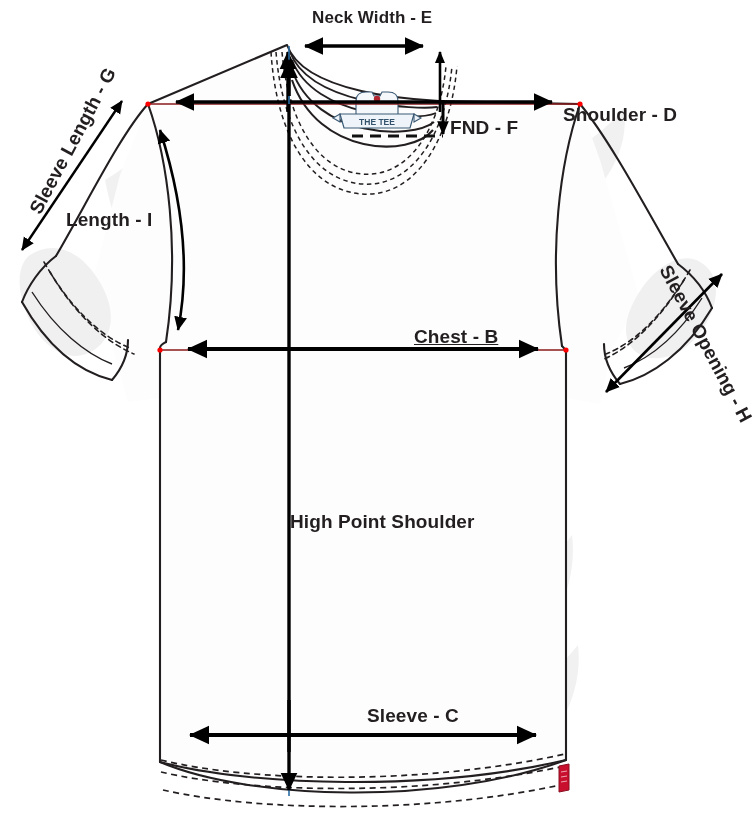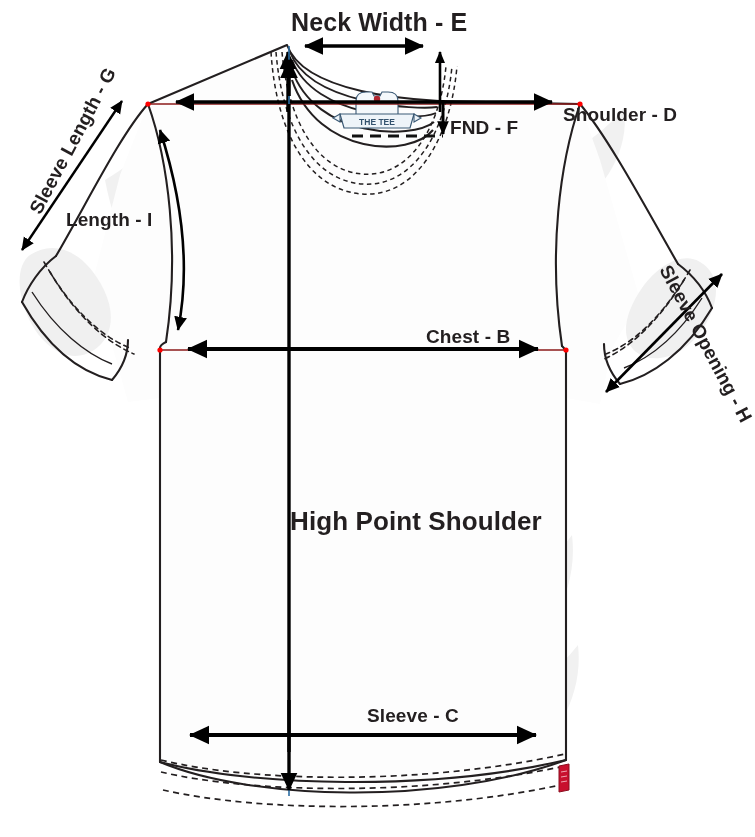--- a/index.html
+++ b/index.html
@@ -28,30 +28,30 @@
     position: absolute;
     font-family: "Liberation Sans", sans-serif;
     font-weight: bold;
     color: #231f20;
     white-space: nowrap;
     letter-spacing: 0.1px;
   }
   .lbl-sub {
     font-weight: normal;
   }
-  #label-neck-width   { left: 291px; top: 8px;  font-size: 25px; }
+  #label-neck-width   { left: 312px; top: 8px;  font-size: 17px; }
   #label-shoulder     { left: 563px; top: 65px; font-size: 19px; margin-top: 39px; }
   #label-fnd          { left: 450px; top: 117px; font-size: 19px; }
-  #label-chest        { left: 426px; top: 326px; font-size: 19px; }
+  #label-chest        { left: 414px; top: 326px; font-size: 19px; text-decoration: underline; }
   #label-armhole      { left: 66px;  top: 209px; font-size: 19px; }
   #label-width        { left: 367px; top: 705px; font-size: 19px; }
   #label-hps {
     left: 290px;
     top: 510px;
-    font-size: 26px;
+    font-size: 19px;
     line-height: 23px;
   }
   #label-sleeve-length {
     left: -8px;
     top: 130px;
     font-size: 19px;
     transform: rotate(-62deg);
     transform-origin: 50% 50%;
   }
   #label-sleeve-opening {

